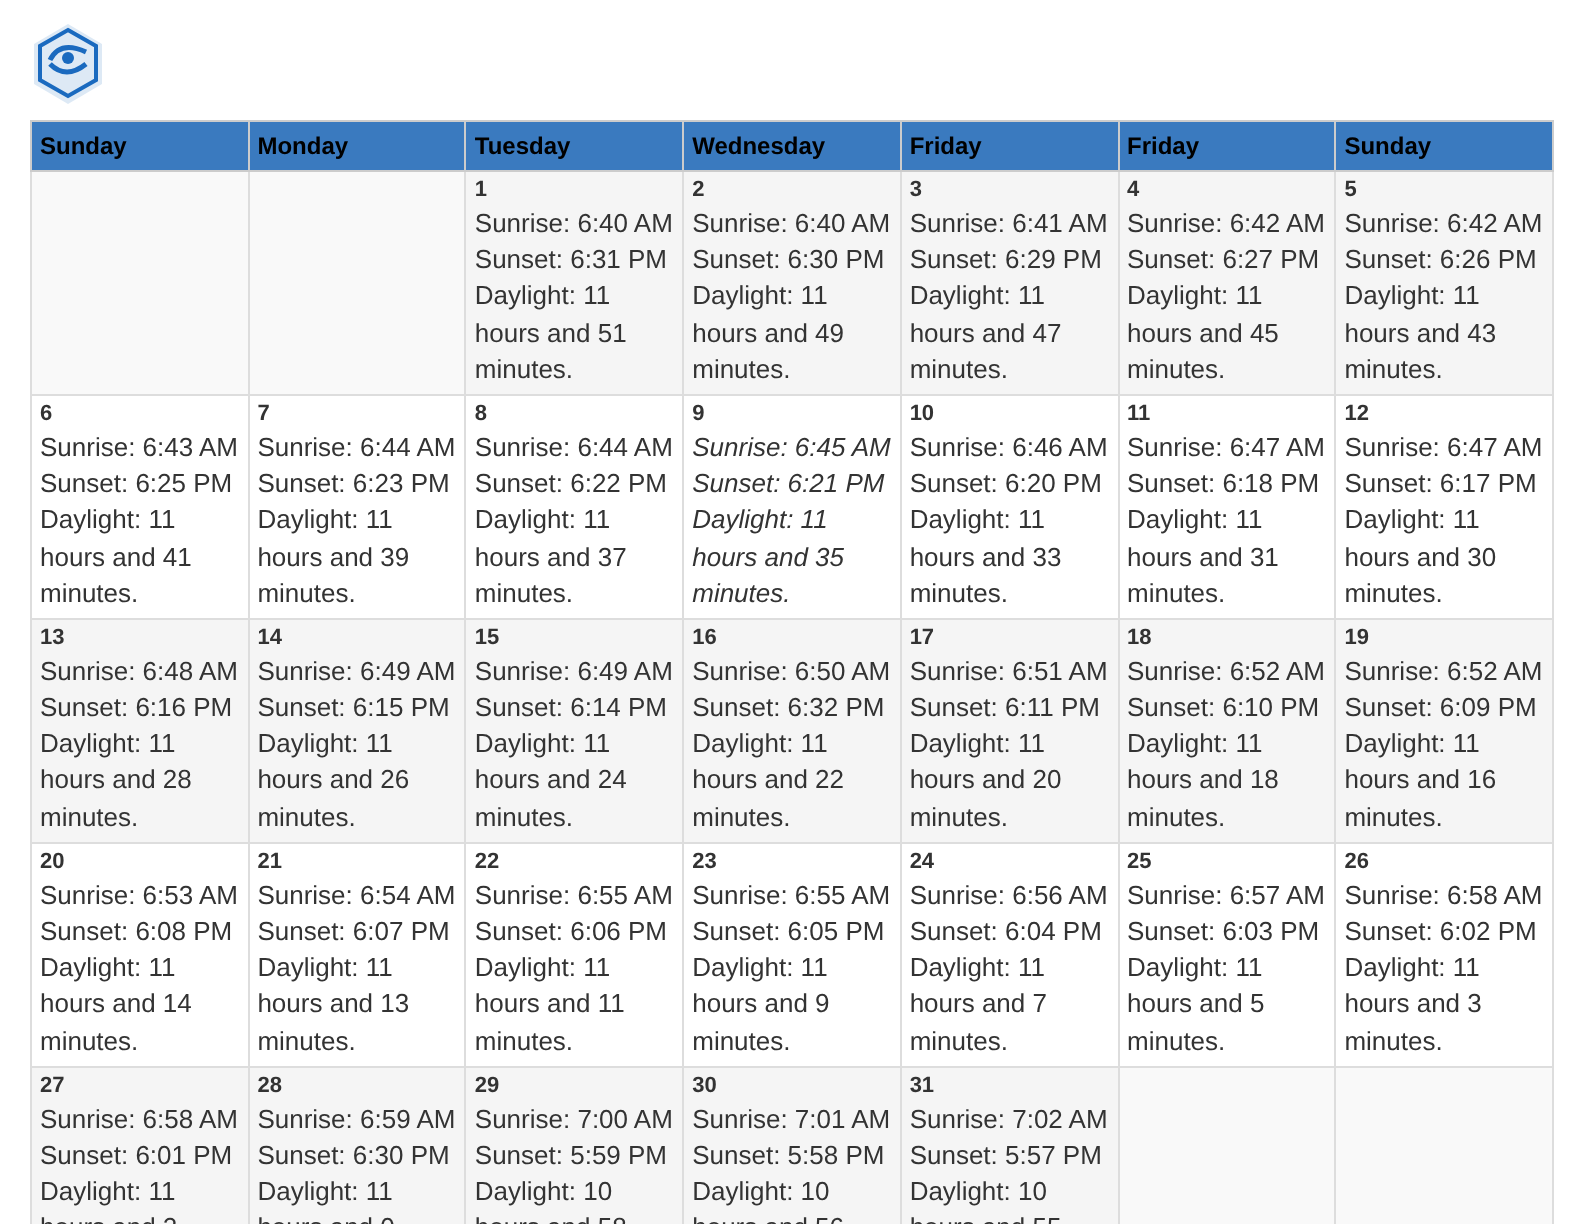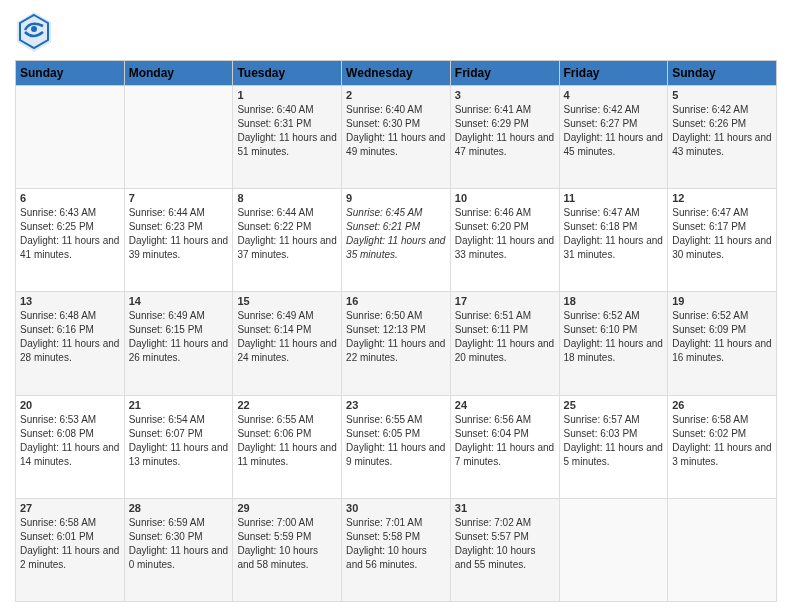--- a/index.html
+++ b/index.html
@@ -65,21 +65,21 @@
       background: #fff;
     }
     .day-number {
       font-size: 11px;
       font-weight: bold;
       color: #333;
       display: block;
       margin-bottom: 2px;
     }
     .day-info {
-      font-size: 10px;
+      font-size: 13px;
       color: #333;
       line-height: 1.4;
     }
     .empty-cell {
       background: #f9f9f9 !important;
     }
     .logo-container {
       display: flex;
       align-items: center;
     }
@@ -232,21 +232,21 @@
           </td>
           <td>
             <span class="day-number">15</span>
             <div class="day-info" style="white-space: pre-line;">Sunrise: 6:49 AM
 Sunset: 6:14 PM
 Daylight: 11 hours and 24 minutes.</div>
           </td>
           <td>
             <span class="day-number">16</span>
             <div class="day-info" style="white-space: pre-line;">Sunrise: 6:50 AM
-Sunset: 12:13 PM
+Sunset: 6:32 PM
 Daylight: 11 hours and 22 minutes.</div>
           </td>
           <td>
             <span class="day-number">17</span>
             <div class="day-info" style="white-space: pre-line;">Sunrise: 6:51 AM
 Sunset: 6:11 PM
 Daylight: 11 hours and 20 minutes.</div>
           </td>
           <td>
             <span class="day-number">18</span>

